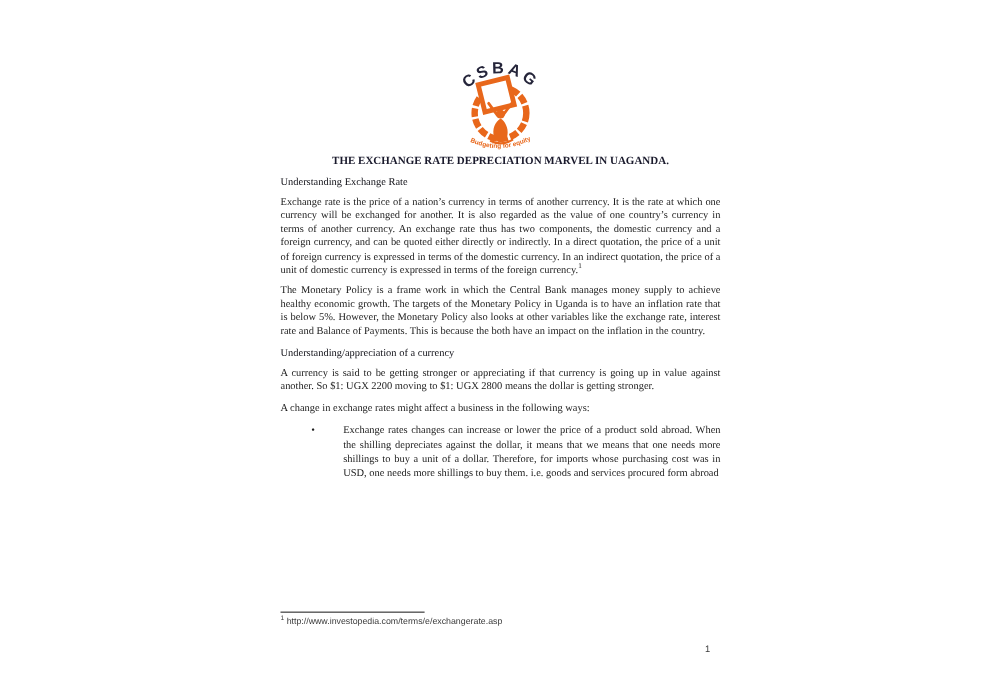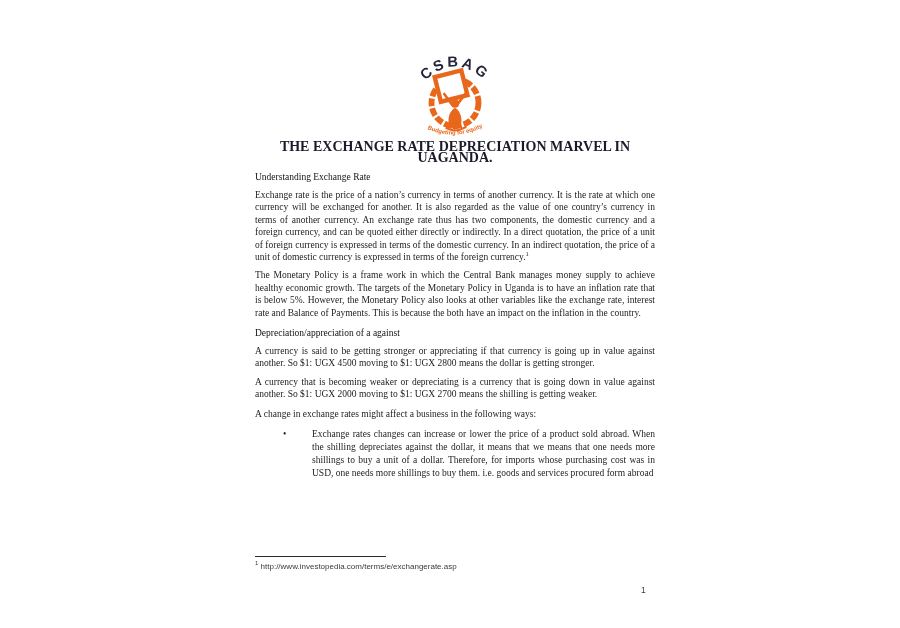--- a/index.html
+++ b/index.html
@@ -18,21 +18,21 @@
     top: 0;
     width: 400px;
   }
   .logo-wrap {
     width: 88px;
     margin: 45px auto 0 auto;
     height: 92px;
   }
   .doc-title {
     margin: 4px 0 0 0;
-    font-size: 14px;
+    font-size: 10px;
     line-height: 11px;
     font-weight: bold;
     text-align: center;
     color: #1a1a2c;
   }
   .section-heading {
     margin: 9px 0 0 0;
     font-size: 9.5px;
     line-height: 11px;
     font-weight: normal;
@@ -136,25 +136,24 @@
     </div>
 
     <h1 class="doc-title">THE EXCHANGE RATE DEPRECIATION MARVEL IN UAGANDA.</h1>
 
     <h2 class="section-heading">Understanding Exchange Rate</h2>
 
     <p class="body-para"><span>Exchange rate is the price of a nation’s currency in terms of another currency. It is the rate at which one currency will be exchanged for another. It is also regarded as the value of one country’s currency in terms of another currency. An exchange rate thus has two components, the domestic currency and a foreign currency, and can be quoted either directly or indirectly. In a direct quotation, the price of a unit of foreign currency is expressed in terms of the domestic currency. In an indirect quotation, the price of a unit of domestic currency is expressed in terms of the foreign currency.</span><sup class="fn-ref">1</sup></p>
 
     <p class="body-para">The Monetary Policy is a frame work in which the Central Bank manages money supply to achieve healthy economic growth. The targets of the Monetary Policy in Uganda is to have an inflation rate that is below 5%. However, the Monetary Policy also looks at other variables like the exchange rate, interest rate and Balance of Payments. This is because the both have an impact on the inflation in the country.</p>
 
-    <h2 class="section-heading">Depreciation/appreciation of a against</h2>
+    <h2 class="section-heading">Understanding/appreciation of a currency</h2>
 
-    <p class="body-para">A currency is said to be getting stronger or appreciating if that currency is going up in value against another. So $1: UGX 4500 moving to $1: UGX 2800 means the dollar is getting stronger.</p>
+    <p class="body-para">A currency is said to be getting stronger or appreciating if that currency is going up in value against another. So $1: UGX 2200 moving to $1: UGX 2800 means the dollar is getting stronger.</p>
 
-    <p class="body-para">A currency that is becoming weaker or depreciating is a currency that is going down in value against another. So $1: UGX 2000 moving to $1: UGX 2700 means the shilling is getting weaker.</p>
 
 
     <p class="lead-para">A change in exchange rates might affect a business in the following ways:</p>
 
     <div class="bullet-row">
       <span class="bullet-marker">•</span>
       <span class="bullet-text">Exchange rates changes can increase or lower the price of a product sold abroad. When the shilling depreciates against the dollar, it means that we means that one needs more shillings to buy a unit of a dollar. Therefore, for imports whose purchasing cost was in USD, one needs more shillings to buy them. i.e. goods and services procured form abroad</span>
     </div>
 
   </div>

